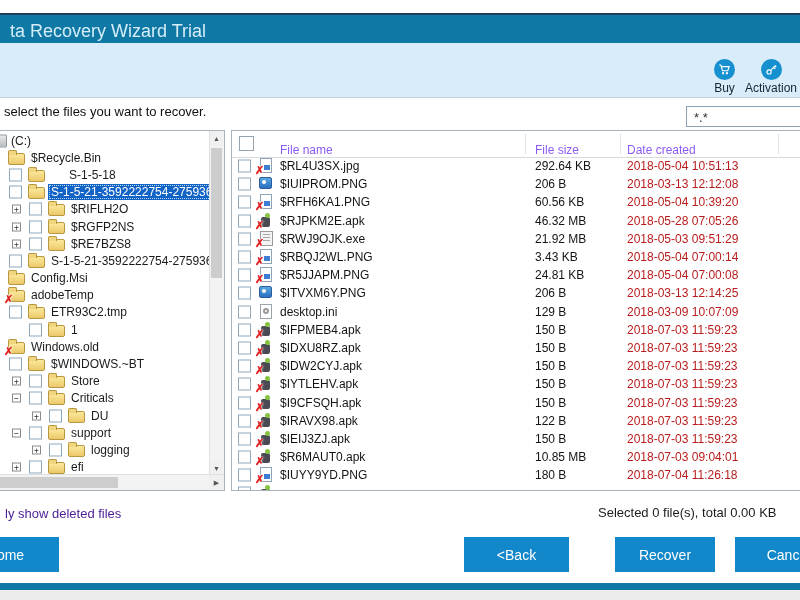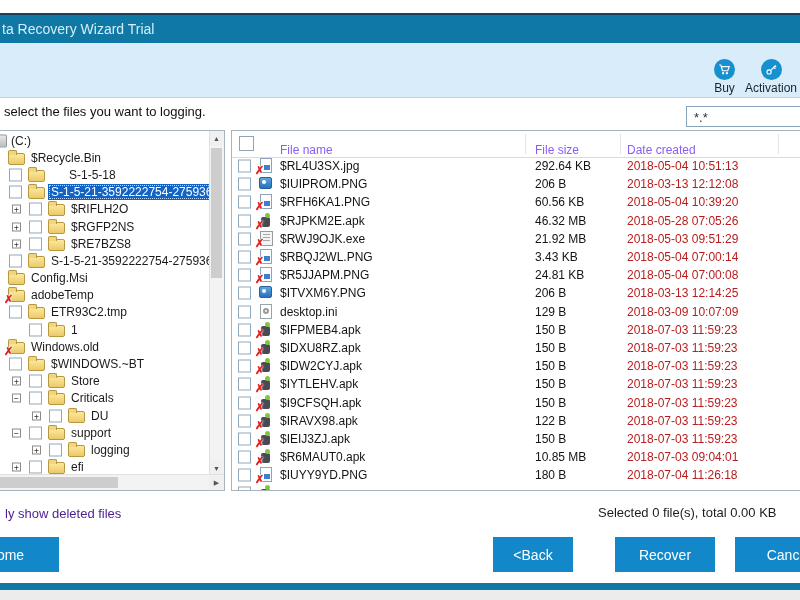--- a/index.html
+++ b/index.html
@@ -3,21 +3,21 @@
 <meta charset="utf-8">
 <style>
   html,body{margin:0;padding:0}
   body{width:800px;height:600px;position:relative;overflow:hidden;background:#fff;
        font-family:"Liberation Sans",sans-serif;-webkit-font-smoothing:antialiased}
   .abs{position:absolute}
 
   
   .topline{left:0;top:13px;width:800px;height:2px;background:#20405a}
   .titlebar{left:0;top:15px;width:800px;height:28px;background:#0f78a4}
-  .title-text{left:2px;top:6px;font-size:14px;color:#d5edf8;white-space:nowrap}
+  .title-text{left:10px;top:6px;font-size:18px;color:#d5edf8;white-space:nowrap}
   .toolband{left:0;top:43px;width:800px;height:55px;background:#d9ecf9;border-bottom:1px solid #c3cfd9;box-sizing:border-box}
   .circ{width:21px;height:21px;border-radius:50%;background:#1690ce;display:flex;align-items:center;justify-content:center}
   .toollabel{font-size:12px;color:#15252e;text-align:center;white-space:nowrap}
 
   .prompt{left:4px;top:104px;font-size:13px;color:#101010;white-space:nowrap}
   .searchbox{left:686px;top:106px;width:130px;height:21px;border:1px solid #8aa3b8;background:#fff;
              box-sizing:border-box;font-size:13px;padding:1px 0 0 7px;color:#333;outline:none;
              font-family:"Liberation Sans",sans-serif}
 
   
@@ -104,21 +104,21 @@
 </div>
 <div class="abs toollabel" style="left:706px;top:81px;width:37px">Buy</div>
 <div class="abs circ" style="left:761px;top:59px">
   <svg width="13" height="13" viewBox="0 0 16 16">
     <circle cx="5" cy="11" r="2.6" fill="none" stroke="#fff" stroke-width="1.4"></circle>
     <path d="M7 9 L13 3 M10.8 5.2l2 2 M12.4 3.6l1.4 1.4" fill="none" stroke="#fff" stroke-width="1.4"></path>
   </svg>
 </div>
 <div class="abs toollabel" style="left:740px;top:81px;width:62px">Activation</div>
 
-<div class="abs prompt">select the files you want to logging.</div>
+<div class="abs prompt">select the files you want to recover.</div>
 <input class="abs searchbox" readonly="" value="*.*" style="">
 
 <div class="abs panel treepanel">
   <div class="tree-rows">
       <div class="trow">
         <div class="ico-drive" style="left: -10px;"></div>
         <span class="tlabel" style="left: 10px;">(C:)</span>
       </div>
       <div class="trow">
         <div class="ico-folder" style="left: 10px;"></div>
@@ -409,17 +409,17 @@
         <span class="fname"></span>
         <span class="fsize"></span>
         <span class="fdate"></span>
       </div>
     </div>
 </div>
 
 <div class="abs filter">ly show deleted files</div>
 <div class="abs summary">Selected 0 file(s), total 0.00 KB</div>
 <button class="abs btn" style="left:-48px;width:107px">Home</button>
-<button class="abs btn" style="left:493px;width:80px">&lt;Back</button>
+<button class="abs btn" style="left:464px;width:105px">&lt;Back</button>
 <button class="abs btn" style="left:615px;width:100px">Recover</button>
 <button class="abs btn" style="left:735px;width:107px">Cancel</button>
 <div class="abs botline"></div>
 <div class="abs below"></div>
 
 </body></html>

